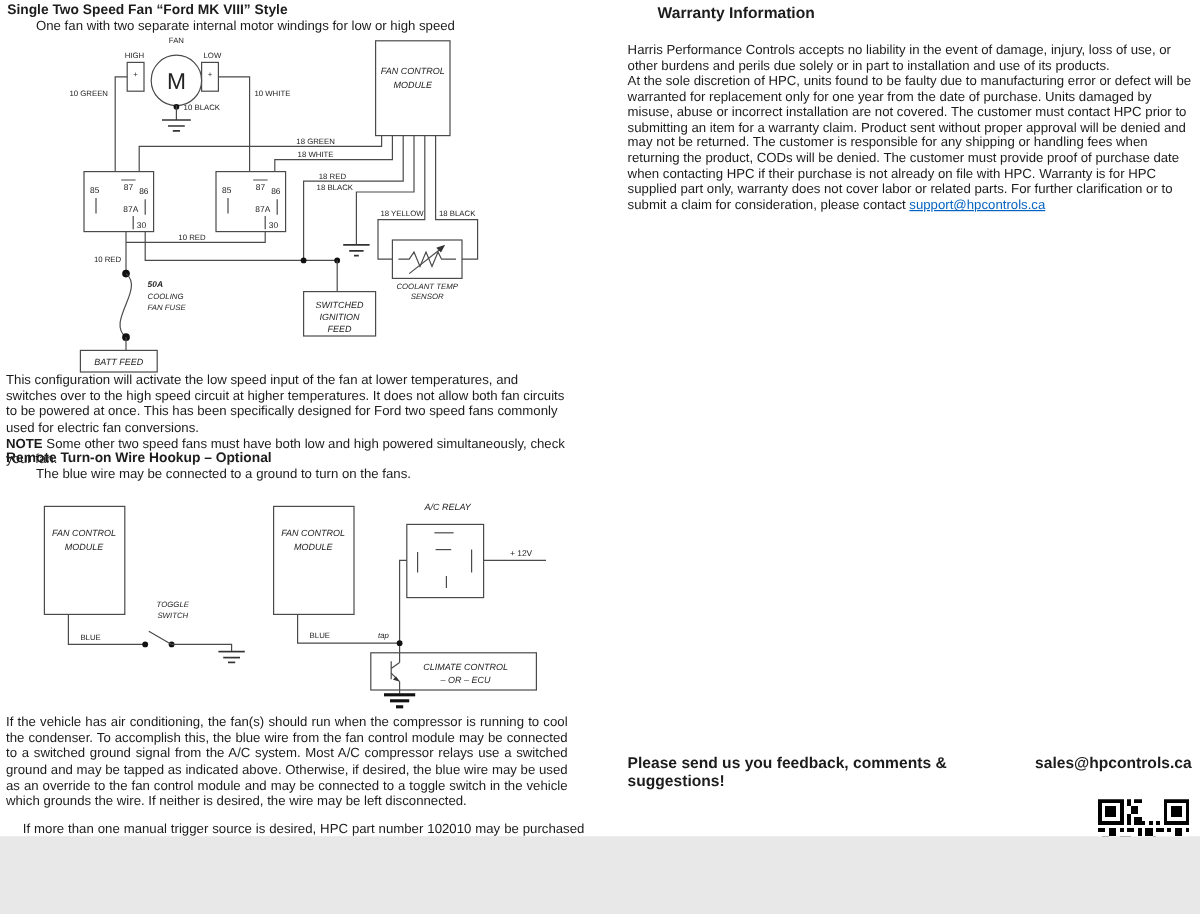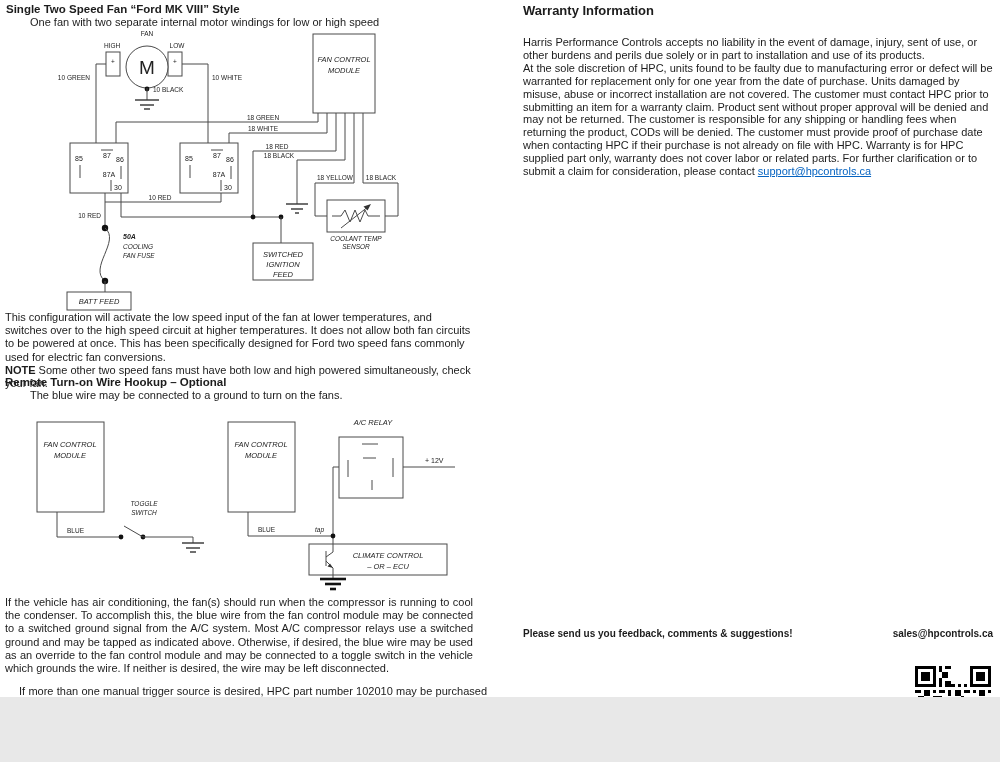--- a/index.html
+++ b/index.html
@@ -3,21 +3,21 @@
 <meta charset="utf-8">
 <style>
   html,body{margin:0;padding:0;background:#e8e8e8;}
   .page{position:relative;width:1000px;height:697px;background:#ffffff;overflow:hidden;
         font-family:"Liberation Sans",sans-serif;color:#1c1c1c;}
   .abs{position:absolute;}
   .t-title{font-size:11.5px;font-weight:bold;}
   .t-body{font-size:11px;line-height:13.2px;}
   .t-just{text-align:justify;}
   .t-h2{font-size:13px;font-weight:bold;}
-  .t-feedback{font-size:10px;font-weight:bold;}
+  .t-feedback{font-size:13px;font-weight:bold;}
   .t-copy{font-size:11px;text-align:center;}
   .t-printed{font-size:7.5px;text-align:right;color:#333;}
   .link{color:#0563C1;text-decoration:underline;cursor:pointer;}
   svg text{fill:#222;}
   .dl  {font-size:7px;}                               
   .dls {font-size:6.5px;}
   .di  {font-size:7.5px;font-style:italic;}           
   .dis {font-size:6.5px;font-style:italic;}
   .dib {font-size:7px;font-style:italic;font-weight:bold;}
   .mid{text-anchor:middle;}
@@ -225,23 +225,23 @@
     <g class="gndb">
       <line x1="300" y1="174" x2="326" y2="174"></line>
         <line x1="305" y1="179" x2="321" y2="179"></line>
         <line x1="310" y1="184" x2="316" y2="184"></line>
     </g>
   </svg>
 
   <div class="abs t-body t-just" style="left:5px;top:596px;width:468px;">If the vehicle has air conditioning, the fan(s) should run when the compressor is running to cool the condenser. To accomplish this, the blue wire from the fan control module may be connected to a switched ground signal from the A/C system. Most A/C compressor relays use a switched ground and may be tapped as indicated above. Otherwise, if desired, the blue wire may be used as an override to the fan control module and may be connected to a toggle switch in the vehicle which grounds the wire. If neither is desired, the wire may be left disconnected.</div>
   <div class="abs t-body t-just" style="left:19px;top:685px;width:468px;">If more than one manual trigger source is desired, HPC part number 102010 may be purchased to allow for two high speed and one low speed isolated inputs. This allows the operator to have a low and high speed toggle switch to manually activate both speeds as well as retain an input from the A/C system simultaneously.</div>
 
-  <div class="abs t-h2" style="left:523px;top:3px;">Warranty Information</div>
+  <div class="abs t-h2" style="left:548px;top:3px;">Warranty Information</div>
   <div class="abs t-body" style="left:523px;top:36px;width:470px;line-height:12.9px;">
-    <span>Harris Performance Controls accepts no liability in the event of damage, injury, sent of use, or other burdens and perils due solely or in part to installation and use of its products.</span><br>
+    <span>Harris Performance Controls accepts no liability in the event of damage, injury, loss of use, or other burdens and perils due solely or in part to installation and use of its products.</span><br>
     <span>At the sole discretion of HPC, units found to be faulty due to manufacturing error or defect will be warranted for replacement only for one year from the date of purchase. Units damaged by misuse, abuse or incorrect installation are not covered. The customer must contact HPC prior to submitting an item for a warranty claim. Product sent without proper approval will be denied and may not be returned. The customer is responsible for any shipping or handling fees when returning the product, CODs will be denied. The customer must provide proof of purchase date when contacting HPC if their purchase is not already on file with HPC. Warranty is for HPC supplied part only, warranty does not cover labor or related parts. For further clarification or to submit a claim for consideration, please contact </span><span class="link">support@hpcontrols.ca</span>
   </div>
 
   <div class="abs t-feedback" style="left:523px;top:628px;width:470px;display:flex;justify-content:space-between;">
     <span>Please send us you feedback, comments &amp; suggestions!</span>
     <span>sales@hpcontrols.ca</span>
   </div>
 
   <div class="abs t-printed" style="left:610px;top:718px;width:300px;">Printed in Canada</div>
 

